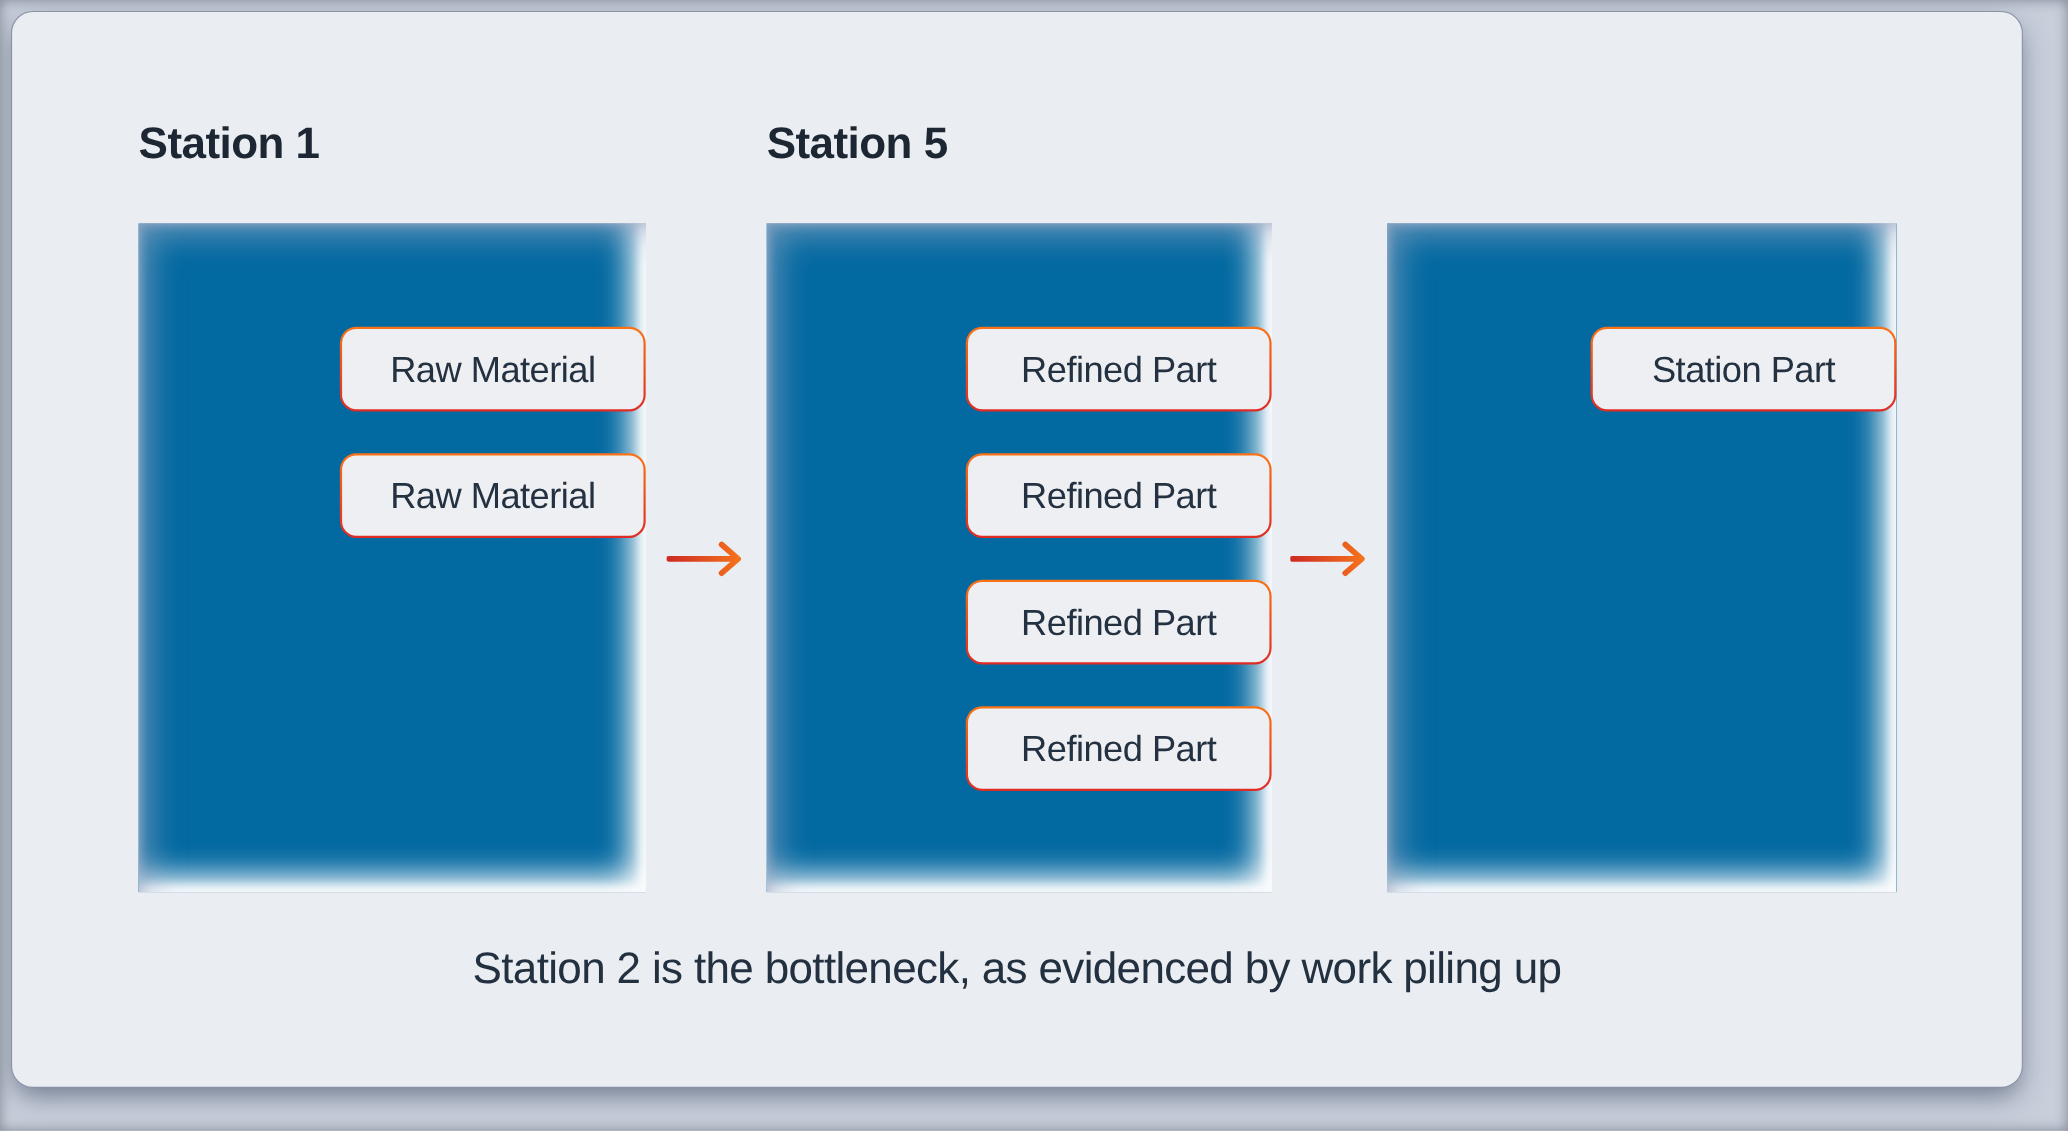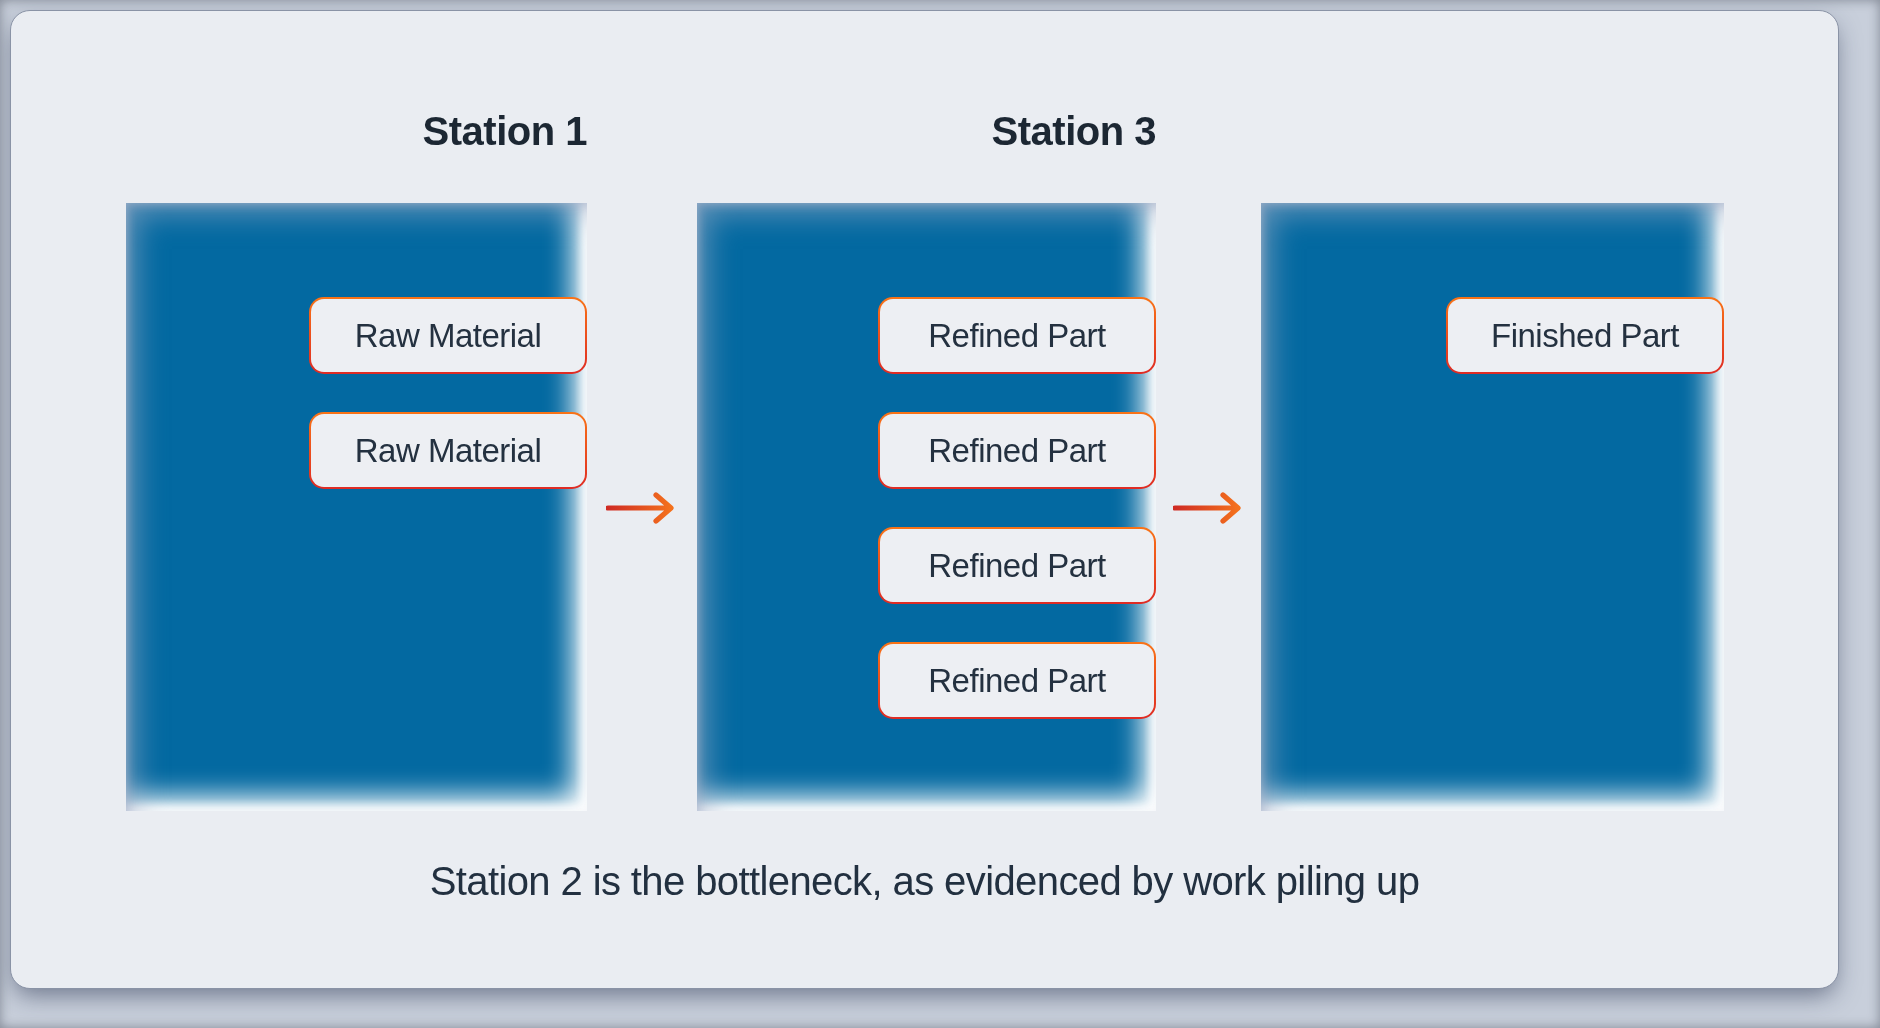--- a/index.html
+++ b/index.html
@@ -10,21 +10,21 @@
     font-family:"Liberation Sans","DejaVu Sans",sans-serif;
   }
   .card{
     position:absolute;left:10px;top:10px;width:1829px;height:979px;
     background:#eaedf2;border:1px solid #8a93a6;border-radius:20px;
     box-shadow:0 10px 24px -4px rgba(35,45,75,.55);
     box-sizing:border-box;
   }
   .station-title{
     position:absolute;top:96px;height:50px;
-    text-align:right;font-size:40px;font-weight:700;letter-spacing:-.5px;
+    text-align:left;font-size:40px;font-weight:700;letter-spacing:-.5px;
     color:#1c2733;line-height:48px;
   }
   .station-body{
     position:absolute;top:192px;height:608px;box-sizing:border-box;
     background:#0369a1;
     padding-top:94px;display:flex;flex-direction:column;align-items:flex-end;gap:38px;
     box-shadow:
       inset 16px 16px 30px -6px rgba(163,175,200,.60),
       inset 5px 5px 8px -2px rgba(163,175,200,.45),
       inset -18px -18px 28px -4px rgba(255,255,255,1),
@@ -51,21 +51,21 @@
     font-size:40px;letter-spacing:-.6px;color:#223040;
   }
 </style>
 </head>
 <body>
 
 <div id="stage">
   <div class="card">
 
     <div class="station-title s1">Station 1</div>
-    <div class="station-title s2">Station 3</div>
+    <div class="station-title s2">Station 5</div>
 
     <div class="station-body s1">
       <div class="part">
         <div class="part-inner">Raw Material</div>
       </div>
       <div class="part">
         <div class="part-inner">Raw Material</div>
       </div>
     </div>
 
@@ -79,21 +79,21 @@
       <div class="part">
         <div class="part-inner">Refined Part</div>
       </div>
       <div class="part">
         <div class="part-inner">Refined Part</div>
       </div>
     </div>
 
     <div class="station-body s3">
       <div class="part">
-        <div class="part-inner">Finished Part</div>
+        <div class="part-inner">Station Part</div>
       </div>
     </div>
 
     <svg class="flow-arrow arrow-1" viewBox="0 0 74 36" aria-hidden="true">
       <defs>
         <linearGradient id="ag1" x1="0" y1="0" x2="1" y2="0">
           <stop offset="0" stop-color="#cf2b24"></stop>
             <stop offset="1" stop-color="#f4711d"></stop>
         </linearGradient>
       </defs>

